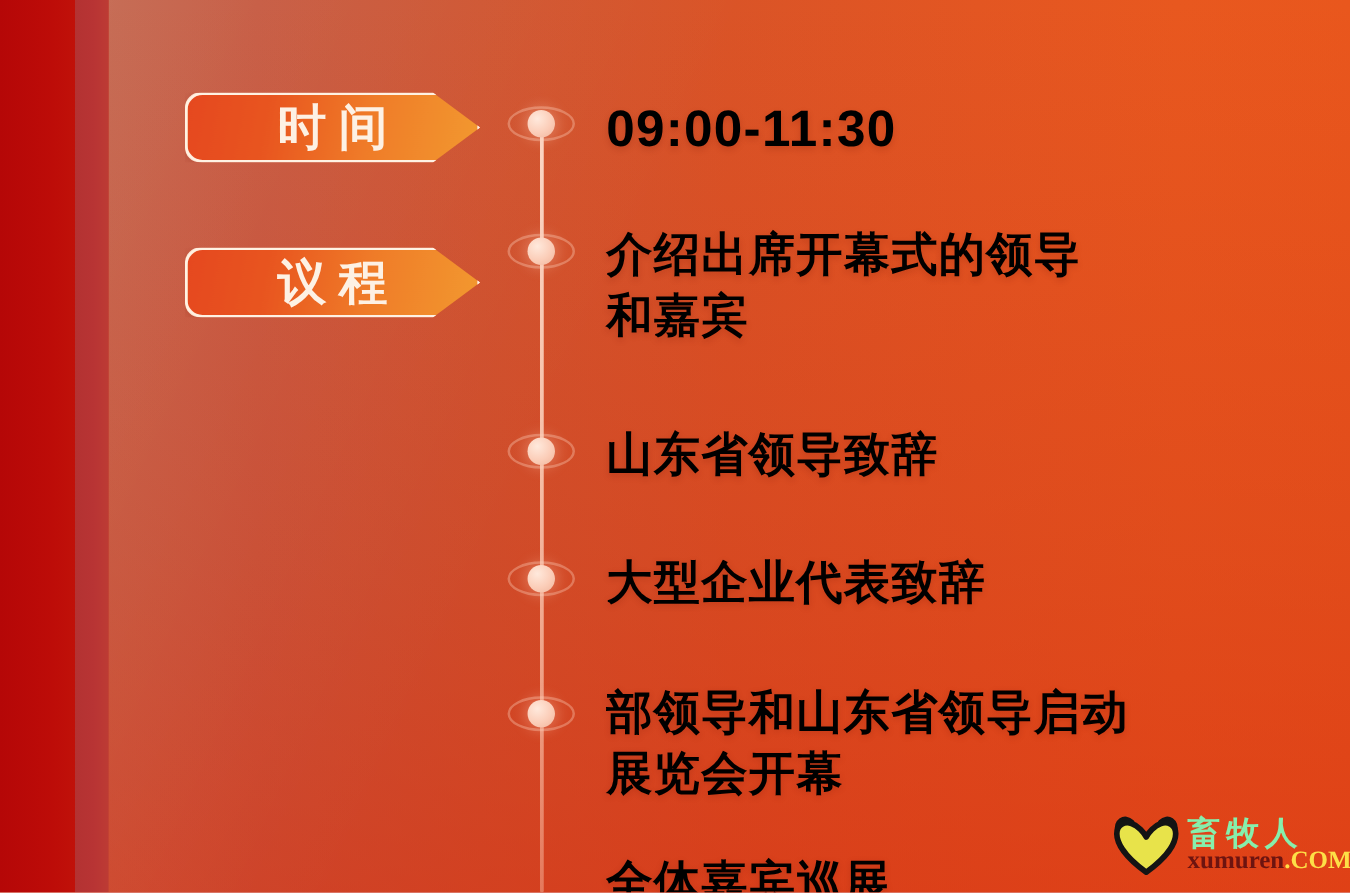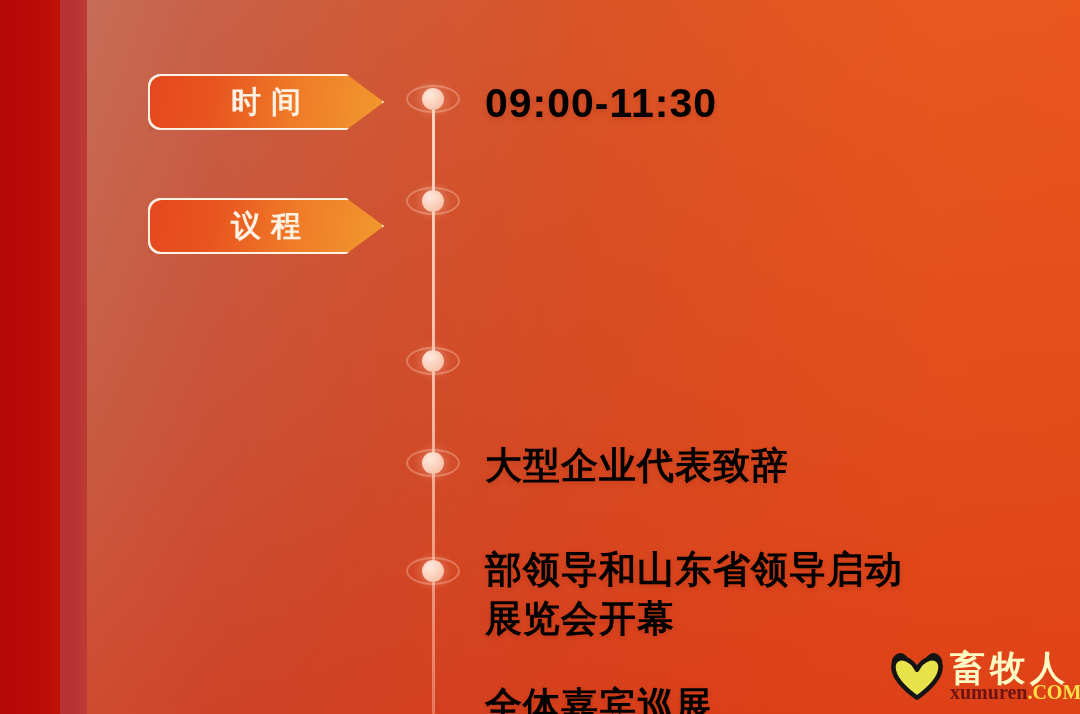--- a/index.html
+++ b/index.html
@@ -45,21 +45,21 @@
     background:linear-gradient(115deg, rgba(255,255,255,0.045) 0%, rgba(255,255,255,0.0) 40%);
     pointer-events:none;
   }
 
   
   .badge {
     position:absolute;
     width:236px; height:56px;
     display:flex; align-items:center; justify-content:center;
     color:#fdf1e4;
-    font-size:30px; font-weight:700;
+    font-size:39px; font-weight:700;
     letter-spacing:10px; text-indent:10px;
     background:linear-gradient(100deg,#e5481f 0%,#e8551f 28%,#ef7b28 62%,#f2982f 100%);
     border:2px solid rgba(255,241,226,0.92);
     border-radius:12px 0 0 12px;
     -webkit-clip-path:polygon(0 0, 84% 0, 100% 50%, 84% 100%, 0 100%);
     clip-path:polygon(0 0, 84% 0, 100% 50%, 84% 100%, 0 100%);
     box-shadow:0 2px 8px rgba(120,20,5,0.18);
   }
   .badge-outline{
     position:absolute;
@@ -128,23 +128,23 @@
     right:6px; bottom:4px;
     width:186px; height:68px;
     display:flex; align-items:center;
   }
   #wm-heart { width:58px; height:58px; position:relative; flex:0 0 58px; }
   #wm-text-group{
     display:flex; flex-direction:column; align-items:flex-start;
     margin-left:4px; line-height:1;
   }
   #wm-cn {
-    font-size:35px; font-weight:700; color:#fef9c3;
+    font-size:26px; font-weight:700; color:#86efac;
     letter-spacing:5px;
-    font-family:Liberation Sans, sans-serif;
+    font-family:Liberation Mono, monospace;
   }
   #wm-en {
     font-size:20px; font-weight:700; color:#6d1410;
     letter-spacing:0px; margin-top:-3px;
     font-family:"Liberation Serif","DejaVu Serif",serif;
   }
   #wm-en .dotcom { color:#fde047; }
 </style>
 </head>
 <body>
@@ -181,21 +181,24 @@
   <div class="dot" style="top:350px"></div>
 
   <div class="dot-ring" style="top:449px"></div>
   <div class="dot" style="top:452px"></div>
 
   <div class="dot-ring" style="top:557px"></div>
   <div class="dot" style="top:560px"></div>
 
   <div class="row-text" id="time-value" style="top:76px">09:00-11:30</div>
 
-
+  <div class="row-text agenda-text" style="top:180px; width:580px">介绍出席开幕式的领导
+和嘉宾</div>
+
+  <div class="row-text agenda-text" style="top:340px">山东省领导致辞</div>
 
   <div class="row-text agenda-text" style="top:442px">大型企业代表致辞</div>
 
   <div class="row-text agenda-text" style="top:546px; width:580px">部领导和山东省领导启动
 展览会开幕</div>
 
   <div class="row-text agenda-text" style="top:682px">全体嘉宾巡展</div>
 
   <div id="watermark">
     <div id="wm-heart">

